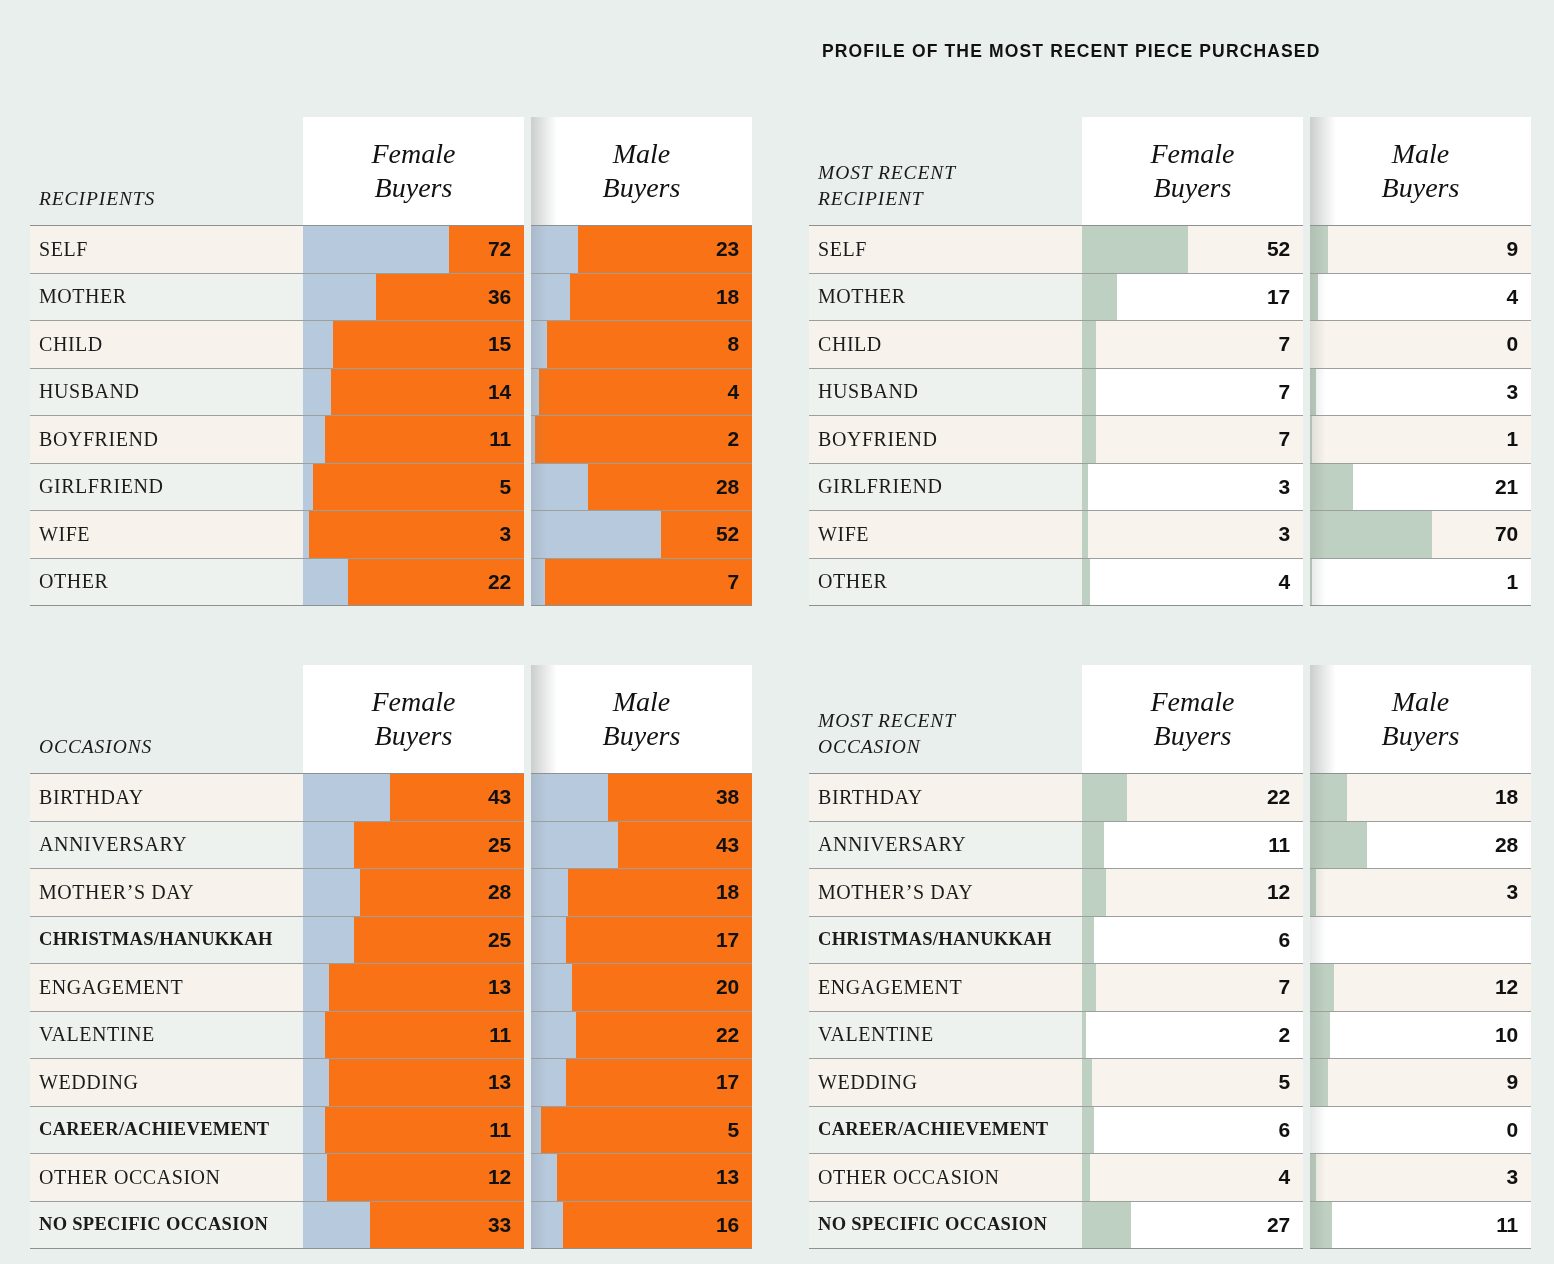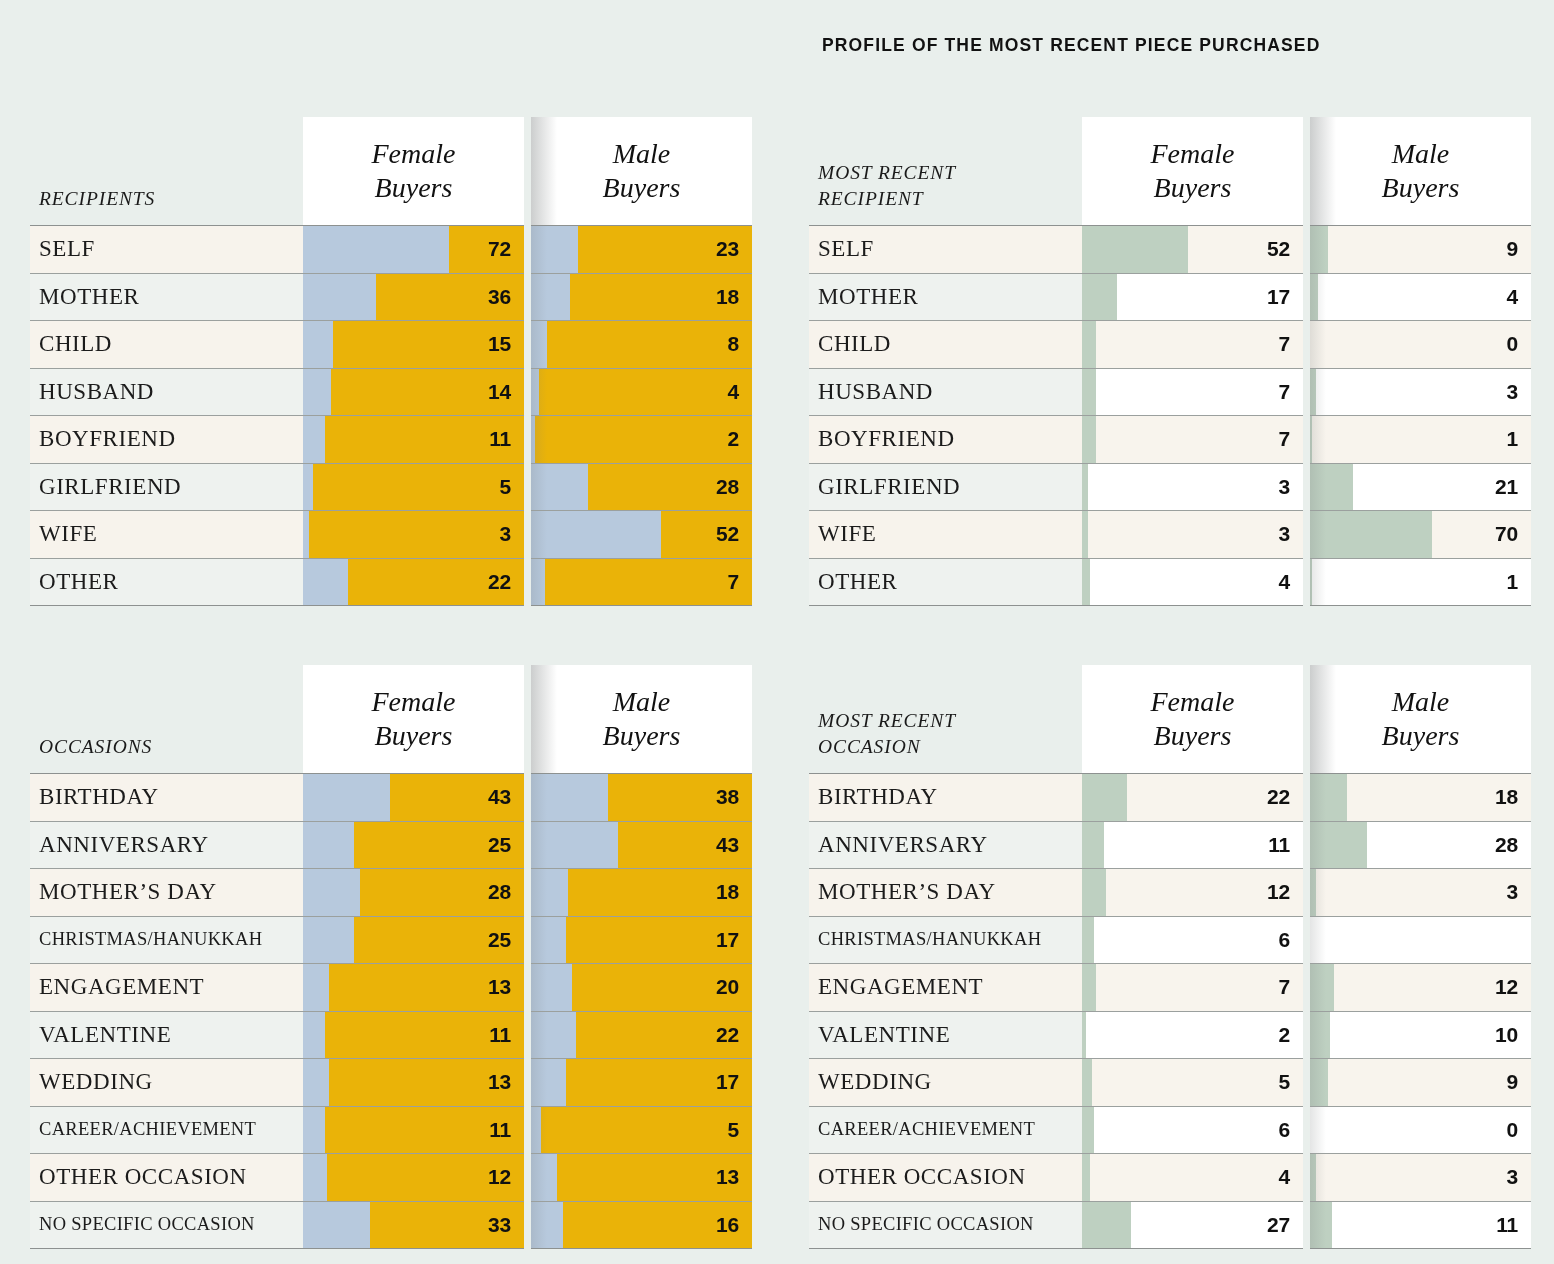--- a/index.html
+++ b/index.html
@@ -36,21 +36,21 @@
   }
   .headline .sub {
     font-family: "Liberation Sans", sans-serif;
     font-weight: normal;
     font-style: italic;
     text-transform: none;
     letter-spacing: 0.2px;
     font-size: 17.5px;
   }
   #headline-left  { left: 30px;  top: 31px; width: 720px; }
-  #headline-right { left: 822px; top: 31px; width: 700px; }
+  #headline-right { left: 822px; top: 37px; width: 700px; }
 
   
   .panel { position: absolute; }
   #panel-tl { left: 30px;  top: 117px; }
   #panel-tr { left: 809px; top: 117px; }
   #panel-bl { left: 30px;  top: 665px; }
   #panel-br { left: 809px; top: 665px; }
 
   table.chart {
     border-collapse: collapse;
@@ -96,28 +96,28 @@
   }
   .hdr-spacer { width: 7px; background: transparent; }
 
   
   tr.row td { height: 46.5px; }
   tr.row.first td { border-top: 1.6px solid #8d9190; }
   tr.row td { border-bottom: 1px solid #9ba09e; }
   tr.row.last td { border-bottom: 1.8px solid #8d9190; }
 
   td.lbl {
-    font-size: 23px;
+    font-size: 20px;
     letter-spacing: 0.55px;
     color: #1b1b1b;
     padding-left: 9px !important;
     white-space: nowrap;
     overflow: hidden;
   }
-  td.lbl.small { font-size: 18.5px; letter-spacing: 0.3px; }
+  td.lbl.small { font-size: 18.5px; letter-spacing: 0.3px; font-weight: bold; }
 
   td.cell {
     position: relative;
     padding: 0 !important;
     vertical-align: middle;
   }
   td.cell .bar {
     position: absolute;
     left: 0; top: 0; bottom: 0;
   }
@@ -139,21 +139,21 @@
     width: 16px;
     background: linear-gradient(to right, rgba(120,125,125,0.20), rgba(255,255,255,0));
     pointer-events: none;
     z-index: 3;
   }
   td.gap { background: transparent !important; border: none !important; }
 
   
   .blue tr.odd  td.lbl  { background: #f7f3ec; }
   .blue tr.even td.lbl  { background: #eef2ef; }
-  .blue tr td.cell      { background: #eab308; }
+  .blue tr td.cell      { background: #f97316; }
   .blue td.cell .bar    { background: #b7c9dd; }
 
   
   .green tr.odd  td.lbl { background: #f7f3ec; }
   .green tr.even td.lbl { background: #eef2ef; }
   .green tr.odd  td.cell  { background: #f8f4ed; }
   .green tr.even td.cell  { background: #ffffff; }
   .green td.cell .bar   { background: #bed0c1; }
 </style>
 </head>

